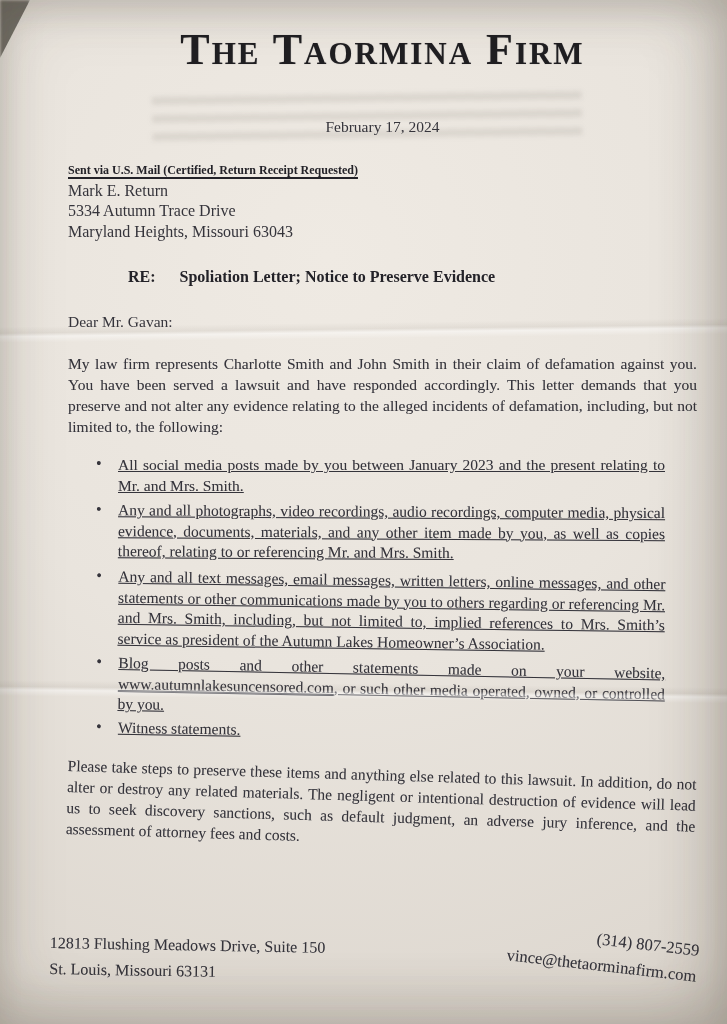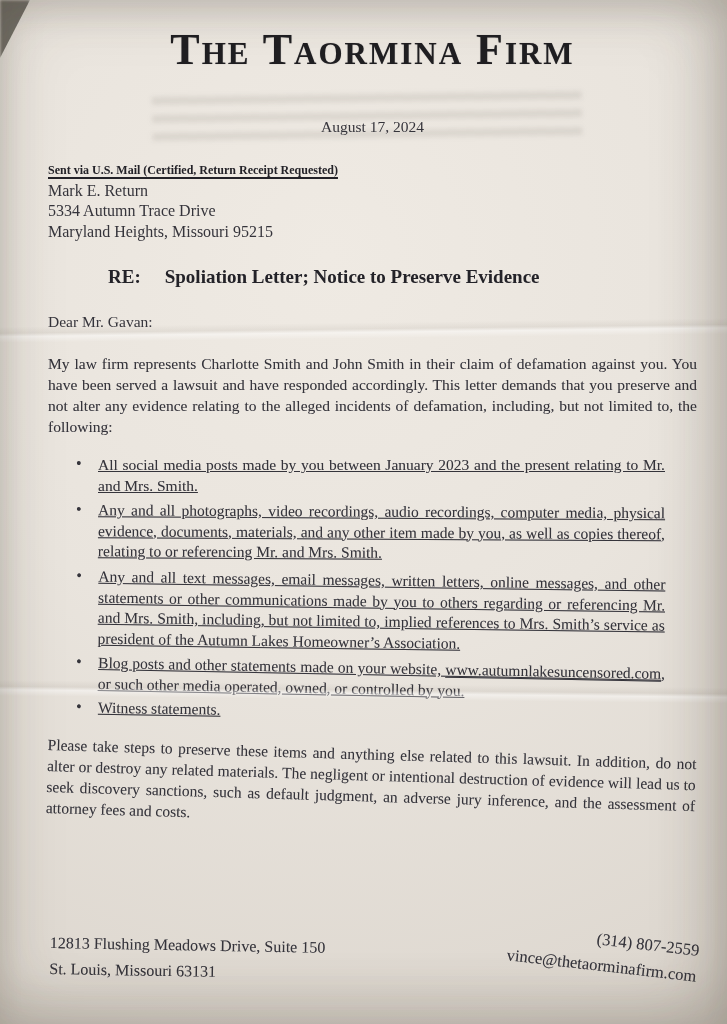--- a/index.html
+++ b/index.html
@@ -31,38 +31,38 @@
     background:linear-gradient(to bottom, rgba(0,0,0,0) 0%, rgba(80,70,58,0.07) 40%, rgba(255,255,255,0.45) 62%, rgba(0,0,0,0) 100%);
   }
   .crease-top{top:322px;transform:rotate(-0.7deg);}
   .crease-bottom{top:684px;transform:rotate(0.6deg);}
   .ghost-showthrough{
     position:absolute;top:94px;left:152px;width:430px;height:44px;z-index:1;
     background:repeating-linear-gradient(to bottom, rgba(95,90,82,0.12) 0 8px, rgba(0,0,0,0) 8px 18px);
     filter:blur(2.5px);transform:rotate(-0.8deg);
   }
 
-  .content{position:relative;z-index:2;padding:25px 30px 0 48px;}
+  .content{position:relative;z-index:2;padding:25px 30px 0 68px;}
 
   .firm-title{
     margin:0;text-align:center;
     font-size:44px;line-height:1.15;font-weight:600;
     font-variant:small-caps;letter-spacing:2px;color:#201f22;
     text-shadow:0 0 1px rgba(40,40,45,0.3);
   }
   .date-line{margin-top:40px;text-align:center;font-size:15.5px;line-height:21px;}
 
   .delivery-line{
     margin-top:23px;font-size:12px;line-height:21px;font-weight:700;color:#232228;
     text-decoration:underline;text-decoration-thickness:1.5px;text-underline-offset:3px;
   }
   .recipient{font-size:16px;line-height:20.5px;}
   .recipient div{margin:0;}
 
-  .re-line{margin-top:24px;margin-left:60px;font-size:19px;line-height:21px;font-weight:700;color:#232228;}
+  .re-line{margin-top:24px;margin-left:60px;font-size:16px;line-height:21px;font-weight:700;color:#232228;}
   .re-subject{margin-left:24px;}
 
   .salutation{margin-top:24px;font-size:15.5px;line-height:21px;}
 
   .para{
     margin-top:21px;font-size:15.5px;line-height:21px;text-align:justify;
     text-shadow:0 0 0.5px rgba(60,60,70,0.25);
   }
 
   ul.evidence-list{
@@ -113,28 +113,28 @@
 
   <div class="ghost-showthrough"></div>
   <div class="corner-shadow"></div>
   <div class="fold-crease crease-top"></div>
   <div class="fold-crease crease-bottom"></div>
 
   <div class="content">
 
     <h1 class="firm-title">The Taormina Firm</h1>
 
-    <div class="date-line">August 17, 2024</div>
+    <div class="date-line">February 17, 2024</div>
 
     <div class="delivery-line">Sent via U.S. Mail (Certified, Return Receipt Requested)</div>
 
     <div class="recipient">
       <div>Mark E. Return</div>
       <div>5334 Autumn Trace Drive</div>
-      <div>Maryland Heights, Missouri 95215</div>
+      <div>Maryland Heights, Missouri 63043</div>
     </div>
 
     <div class="re-line">
       <span>RE:</span><span class="re-subject">Spoliation Letter; Notice to Preserve Evidence</span>
     </div>
 
     <div class="salutation">Dear Mr. Gavan:</div>
 
     <div class="para">My law firm represents Charlotte Smith and John Smith in their claim of defamation against you. You have been served a lawsuit and have responded accordingly.  This letter demands that you preserve and not alter any evidence relating to the alleged incidents of defamation, including, but not limited to, the following:</div>
 

